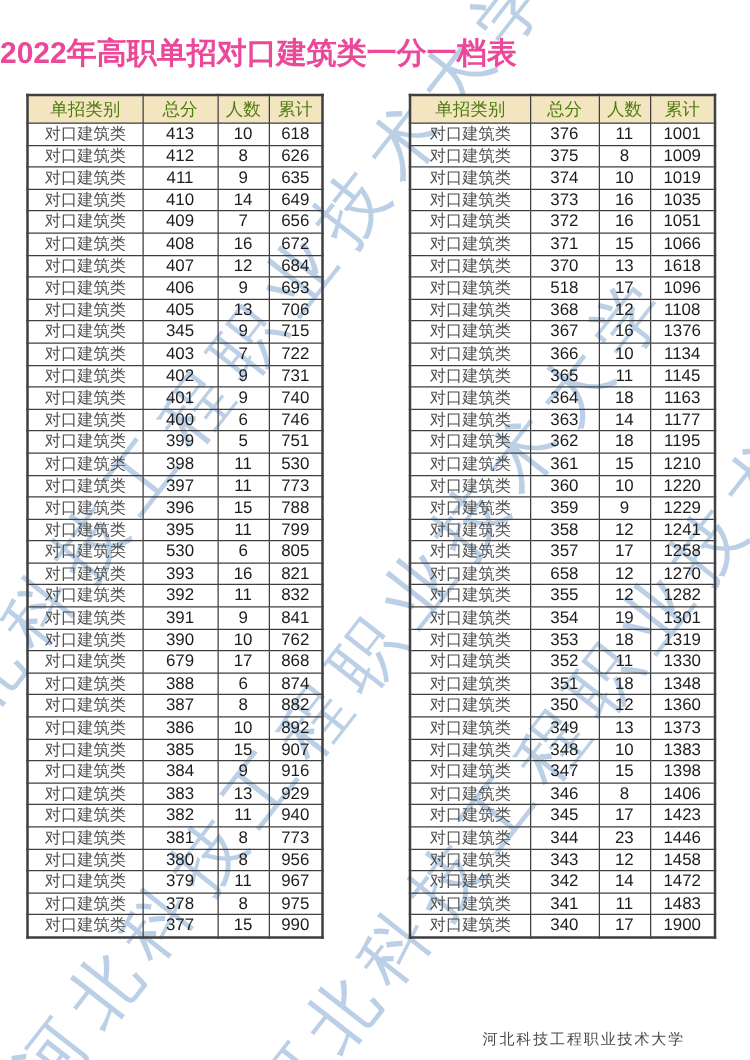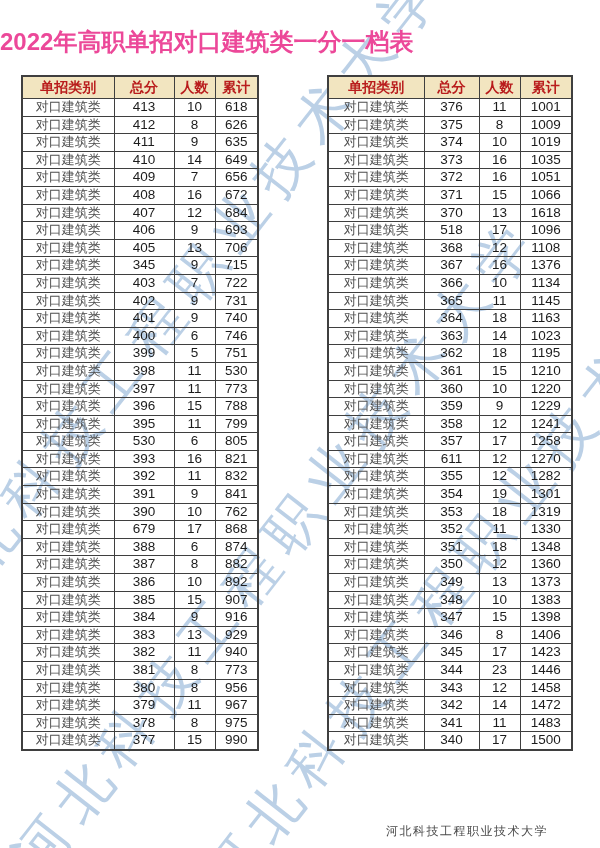--- a/index.html
+++ b/index.html
@@ -53,22 +53,22 @@
     background: transparent;
   }
   .score-table th, .score-table td {
     border: 1.5px solid var(--border, #3f3f3f);
     text-align: center;
     vertical-align: middle;
   }
   .score-table th {
     background: var(--header-bg, #f2e5c0);
     font-size: 14px;
-    font-weight: bold;
-    color: #b91c1c;
+    font-weight: normal;
+    color: #4d7c0f;
     padding: 2px 0 3px 0;
     line-height: 16px;
   }
   .score-table td {
     font-size: 13px;
     padding: 1px 2px;
     line-height: 14.6px;
   }
   td.cat { color: #4e4e4e; }
   td.num { color: #1c1c1c; font-size: 13.5px; }
@@ -435,21 +435,21 @@
           <tr>
             <td class="cat">对口建筑类</td>
             <td class="num">364</td>
             <td class="num">18</td>
             <td class="num">1163</td>
           </tr>
           <tr>
             <td class="cat">对口建筑类</td>
             <td class="num">363</td>
             <td class="num">14</td>
-            <td class="num">1023</td>
+            <td class="num">1177</td>
           </tr>
           <tr>
             <td class="cat">对口建筑类</td>
             <td class="num">362</td>
             <td class="num">18</td>
             <td class="num">1195</td>
           </tr>
           <tr>
             <td class="cat">对口建筑类</td>
             <td class="num">361</td>
@@ -475,21 +475,21 @@
             <td class="num">1241</td>
           </tr>
           <tr>
             <td class="cat">对口建筑类</td>
             <td class="num">357</td>
             <td class="num">17</td>
             <td class="num">1258</td>
           </tr>
           <tr>
             <td class="cat">对口建筑类</td>
-            <td class="num">611</td>
+            <td class="num">658</td>
             <td class="num">12</td>
             <td class="num">1270</td>
           </tr>
           <tr>
             <td class="cat">对口建筑类</td>
             <td class="num">355</td>
             <td class="num">12</td>
             <td class="num">1282</td>
           </tr>
           <tr>
@@ -573,21 +573,21 @@
           <tr>
             <td class="cat">对口建筑类</td>
             <td class="num">341</td>
             <td class="num">11</td>
             <td class="num">1483</td>
           </tr>
           <tr>
             <td class="cat">对口建筑类</td>
             <td class="num">340</td>
             <td class="num">17</td>
-            <td class="num">1500</td>
+            <td class="num">1900</td>
           </tr>
         </tbody>
     </table>
 
   </div>
 
   <div class="footer">河北科技工程职业技术大学</div>
 </div>
 
 </body></html>

